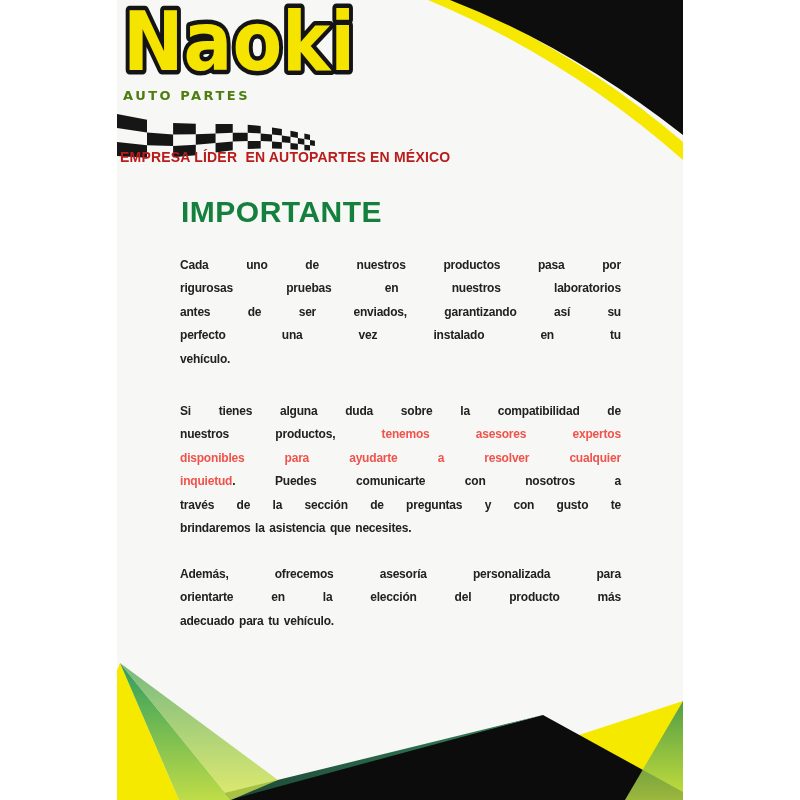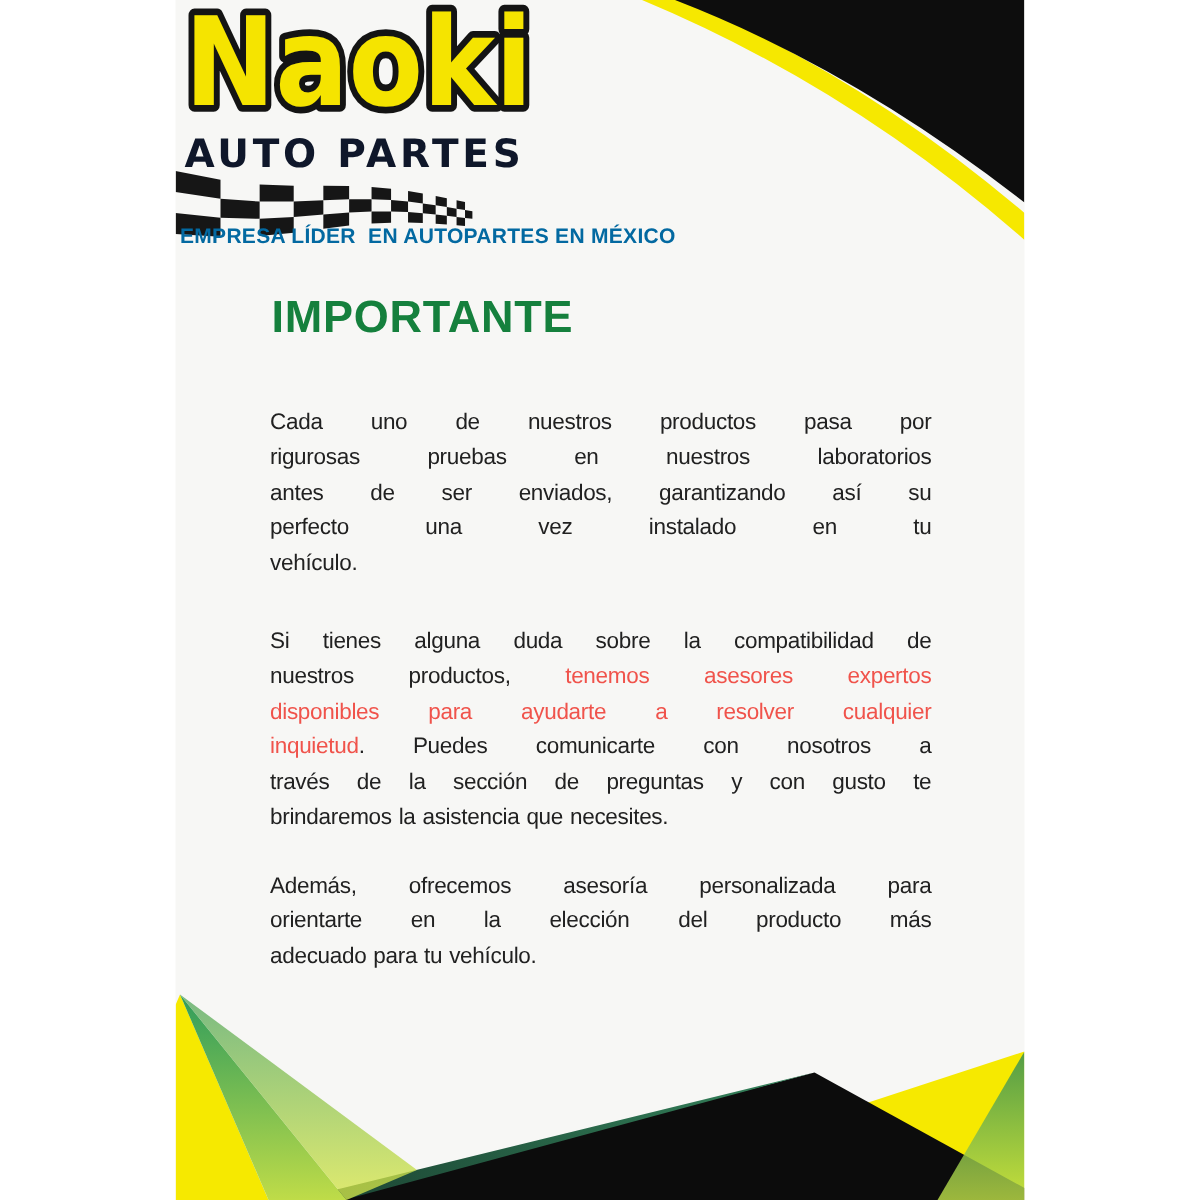--- a/index.html
+++ b/index.html
@@ -3,30 +3,30 @@
 <meta charset="utf-8">
 <style>
   html,body{margin:0;padding:0;background:#ffffff;}
   #canvas{position:relative;width:800px;height:800px;background:#ffffff;overflow:hidden;
           font-family:"Liberation Sans", sans-serif;}
   #sheet{position:absolute;left:117px;top:0;width:566px;height:800px;background:#f7f7f5;overflow:hidden;}
 
   
   .logo-svg{position:absolute;left:-2px;top:-6px;}
   .brand-sub{position:absolute;left:6px;top:88px;font-family:"DejaVu Sans",sans-serif;
-             font-weight:700;font-size:26px;letter-spacing:2.5px;color:#0f172a;white-space:pre;}
+             font-weight:700;font-size:13px;letter-spacing:2.5px;color:#4d7c0f;white-space:pre;}
   .flag-svg{position:absolute;left:0px;top:112px;}
   .tagline{position:absolute;left:3px;top:149px;font-weight:700;font-size:14px;
-           letter-spacing:.2px;color:#0369a1;white-space:pre;}
+           letter-spacing:.2px;color:#b91c1c;white-space:pre;}
 
   
   .heading{position:absolute;left:64px;top:195px;font-weight:700;font-size:30px;
            letter-spacing:.5px;color:#15803d;}
-  .para{position:absolute;left:63px;width:441px;font-weight:400;font-size:15px;
-        letter-spacing:-0.2px;color:#212121;margin-top:16px;}
+  .para{position:absolute;left:63px;width:441px;font-weight:700;font-size:12px;
+        letter-spacing:-0.2px;color:#212121;}
   #para1{top:254px;} #para2{top:400px;} #para3{top:563px;}
   .tline{display:flex;line-height:23.4px;white-space:nowrap;}
   .tline.just{justify-content:space-between;}
   .tline.nojust{justify-content:flex-start;gap:4.6px;}
   .c-dark{color:#212121;} .c-red{color:#f0534b;}
 
   
   .corner-svg{position:absolute;right:0;top:0;}
   .footer-svg{position:absolute;left:0;bottom:0;}
 </style>

